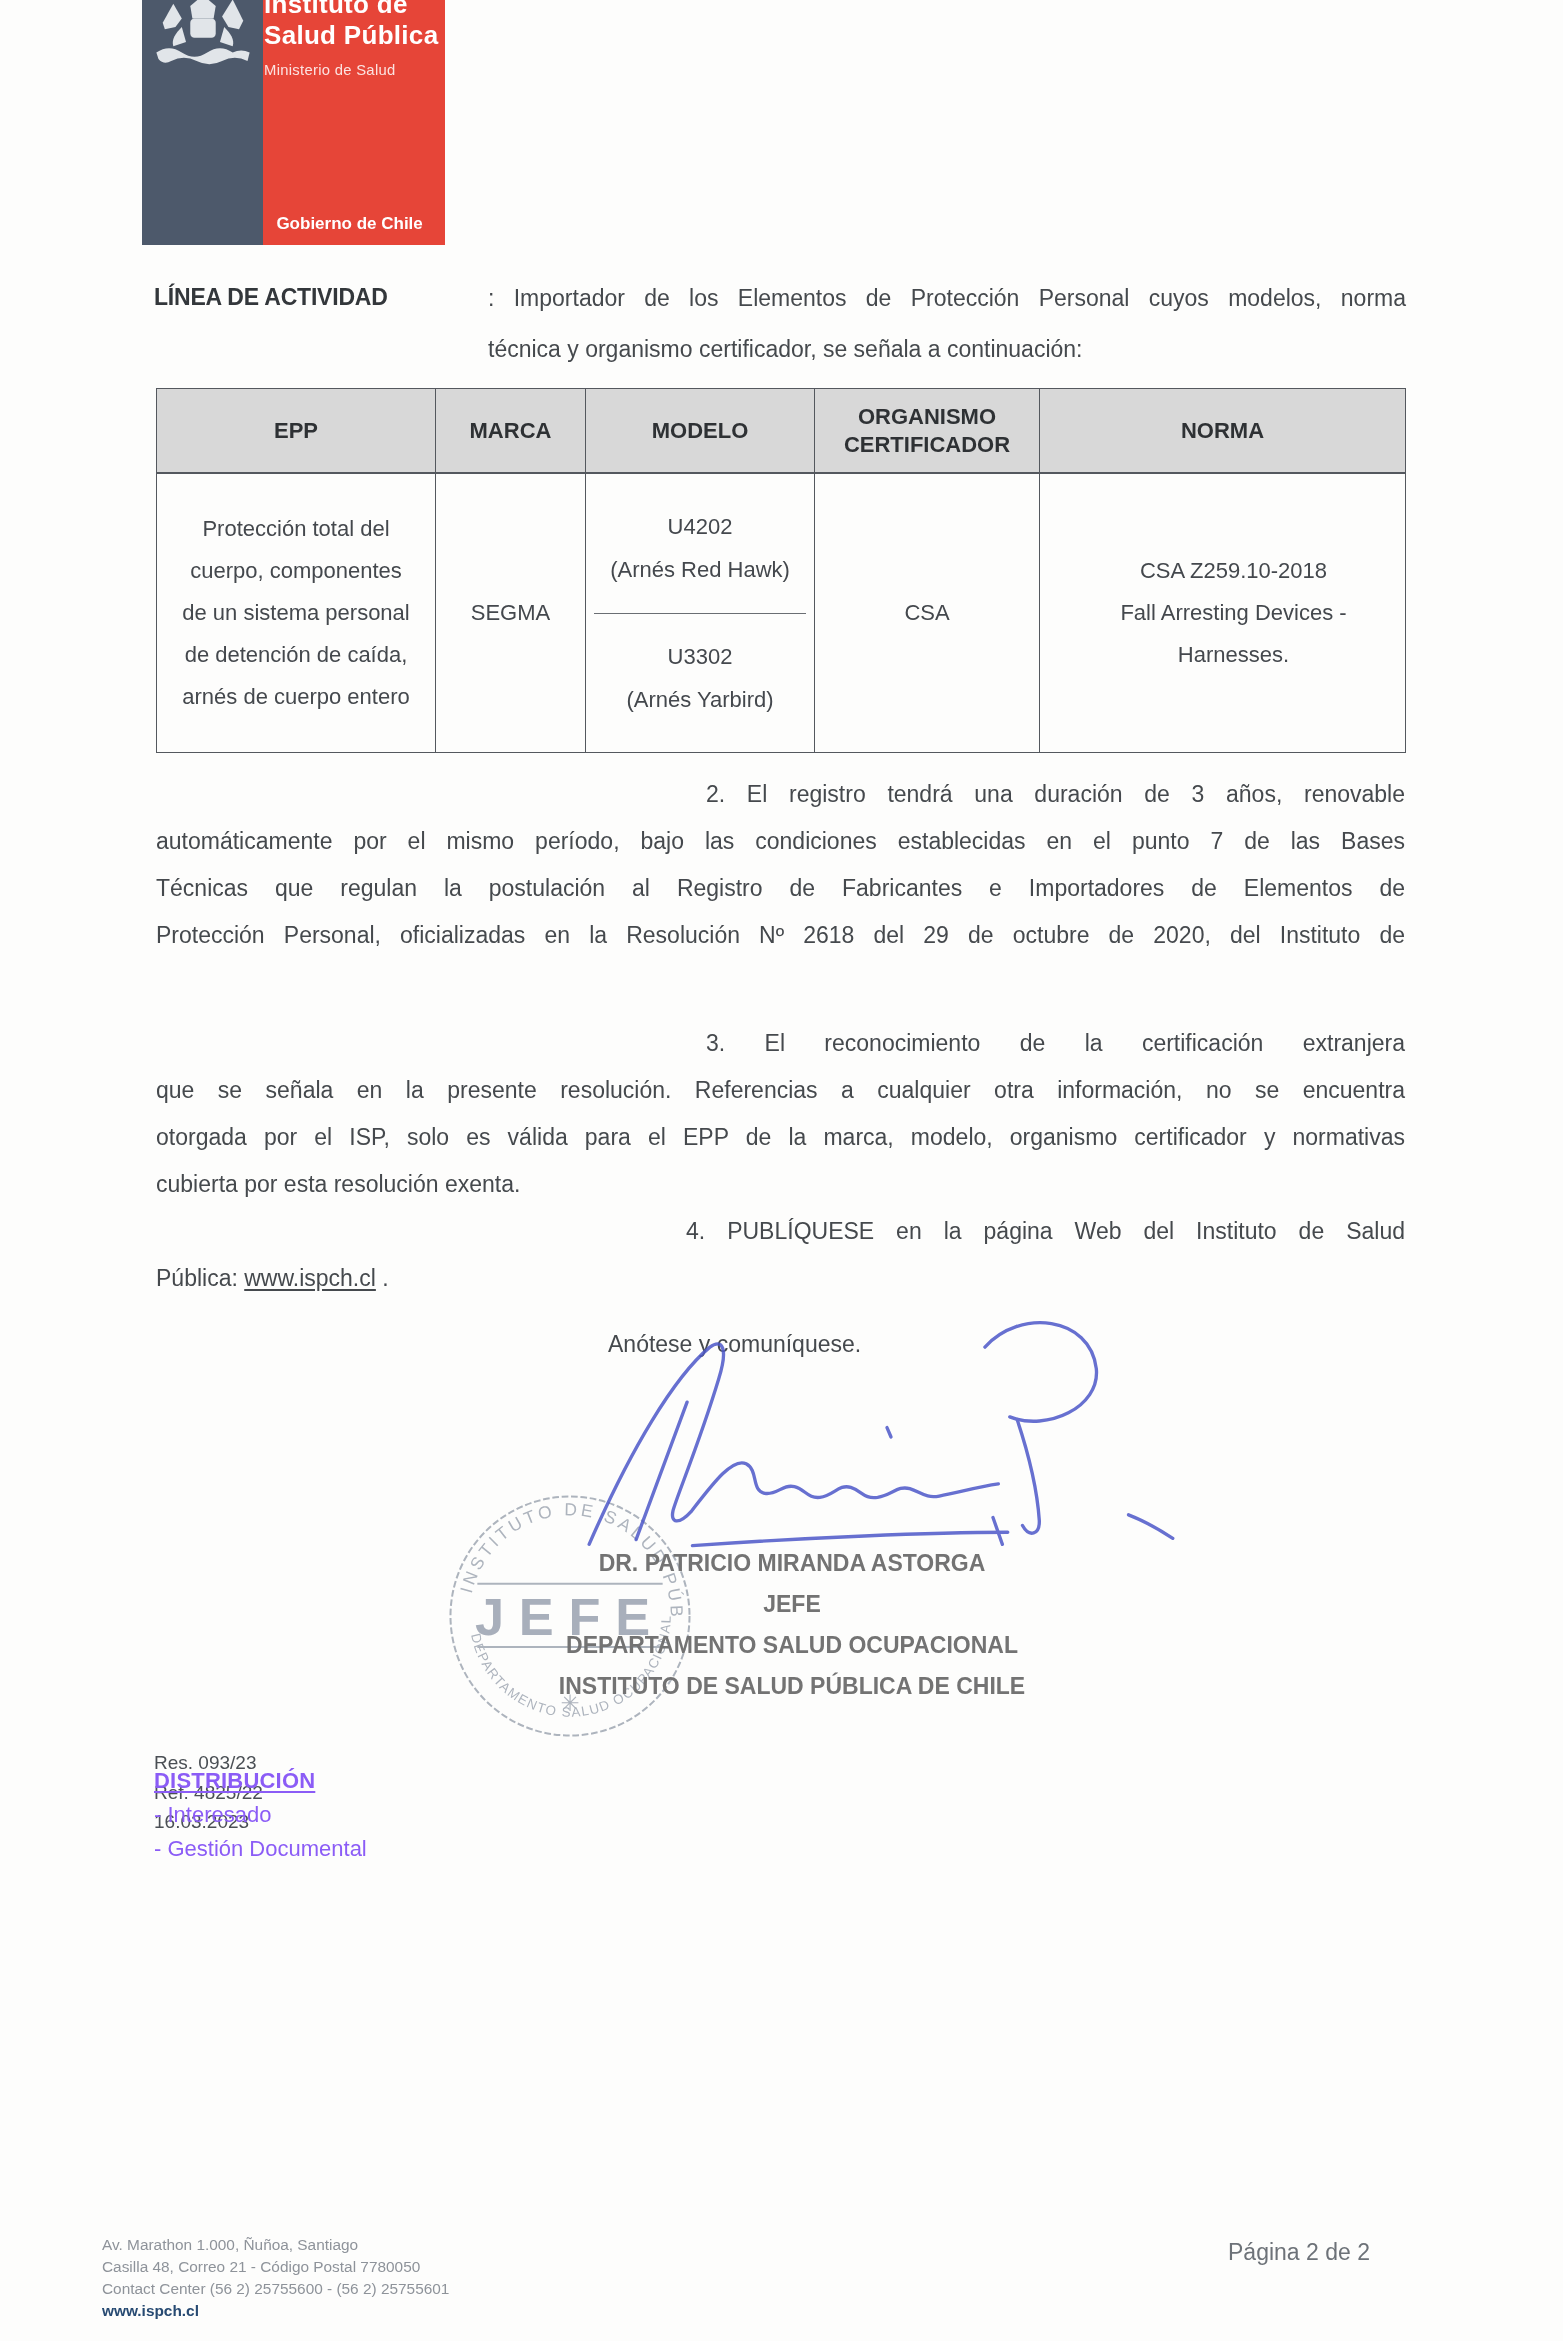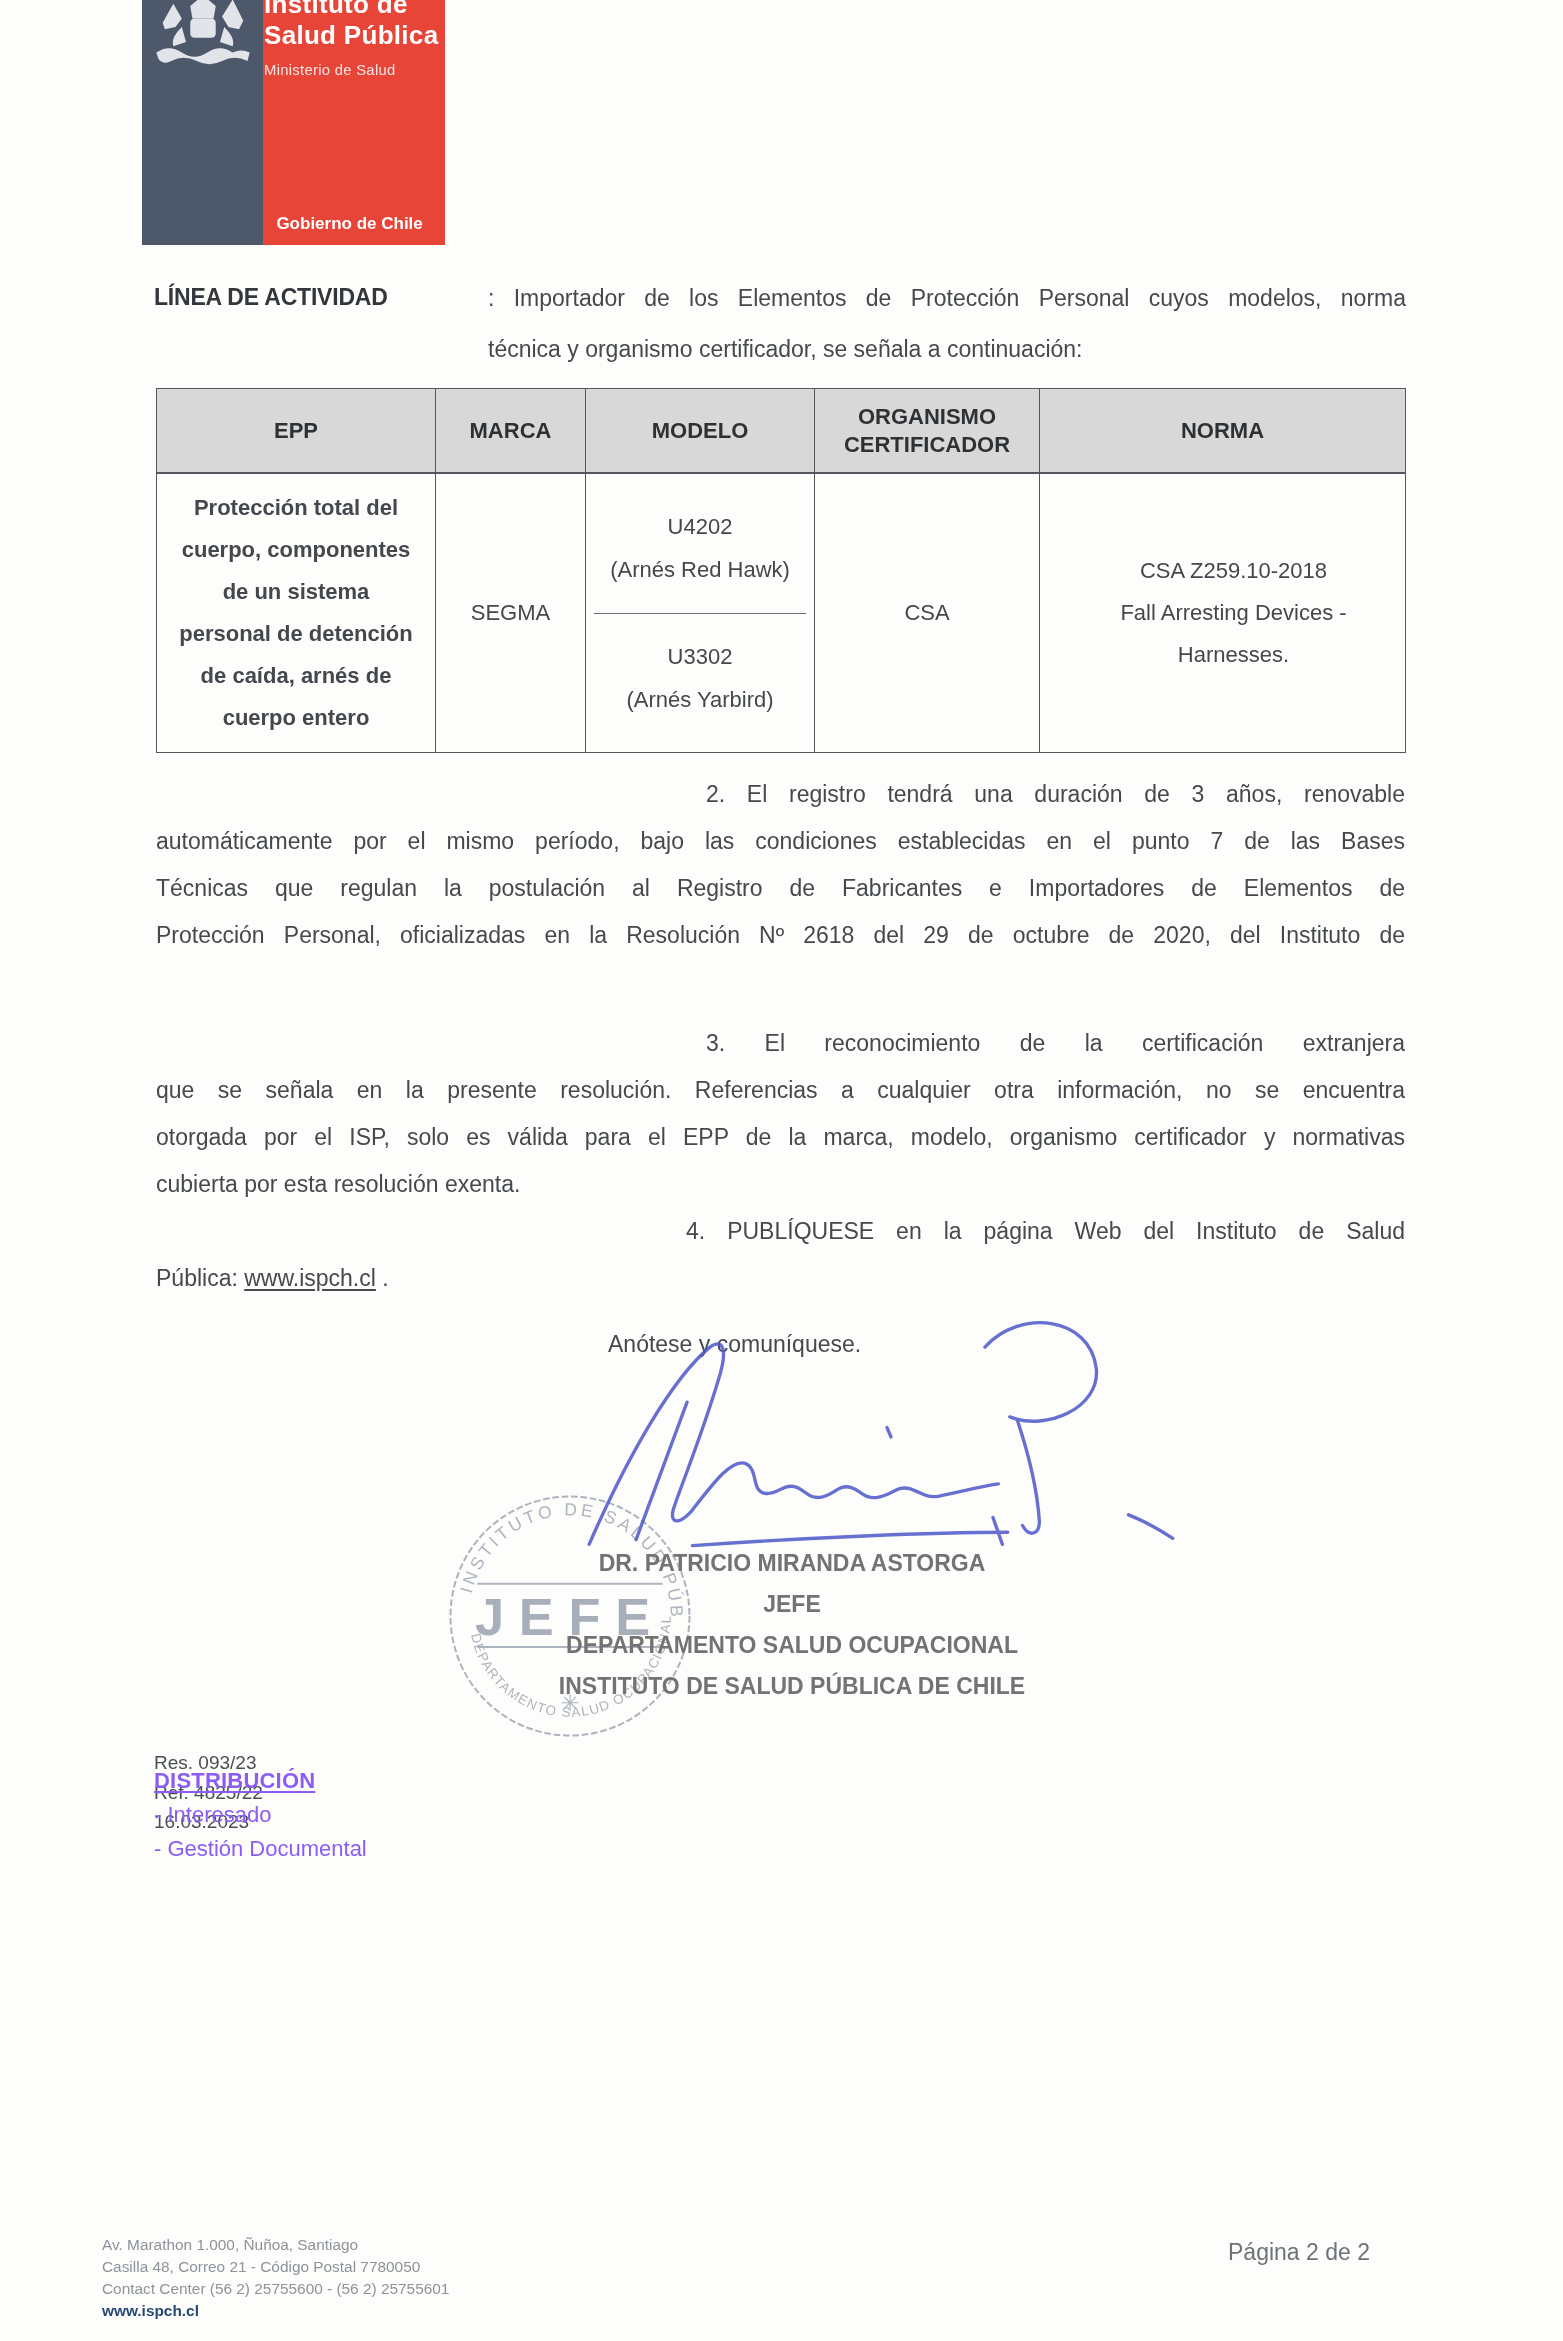--- a/index.html
+++ b/index.html
@@ -23,21 +23,21 @@
   .activity-label{left:154px; top:284px; font-size:23px; font-weight:bold; color:#33373b; letter-spacing:-0.2px;}
   .activity-text{left:488px; top:273px; width:918px; font-size:23px;}
   .activity-text .aline{line-height:51px; text-align:justify; text-align-last:justify;}
   .activity-text .aline-last{line-height:51px; text-align:left;}
 
   
   .epp-table{left:156px; top:388px; width:1249px; border-collapse:collapse; table-layout:fixed; font-size:22px; color:#44484d;}
   .epp-table th, .epp-table td{border:1.3px solid #54585e; text-align:center; vertical-align:middle;}
   .epp-table th{background:#d8d8d8; color:#2e3134; font-weight:bold; height:81px; line-height:28px; border-bottom-width:2.7px;}
   .epp-table td{height:262px; line-height:42px;}
-  .c-epp{padding:0 19px;font-weight:bold;}
+  .c-epp{padding:0 19px;}
   .c-modelo{padding:8px !important; height:262px;}
   .m-half{height:129px; display:flex; flex-direction:column; justify-content:center; line-height:43px;}
   .m-top{border-bottom:1.3px solid #6a6e73;}
   .c-norma div{line-height:42px;padding-left:22px;}
 
   
   .para{left:156px; width:1249px; font-size:23px;}
   .pline{line-height:47px; text-align:justify; text-align-last:justify;}
   .pline-last{line-height:47px; text-align:left;}
   .ind{margin-left:550px;}

